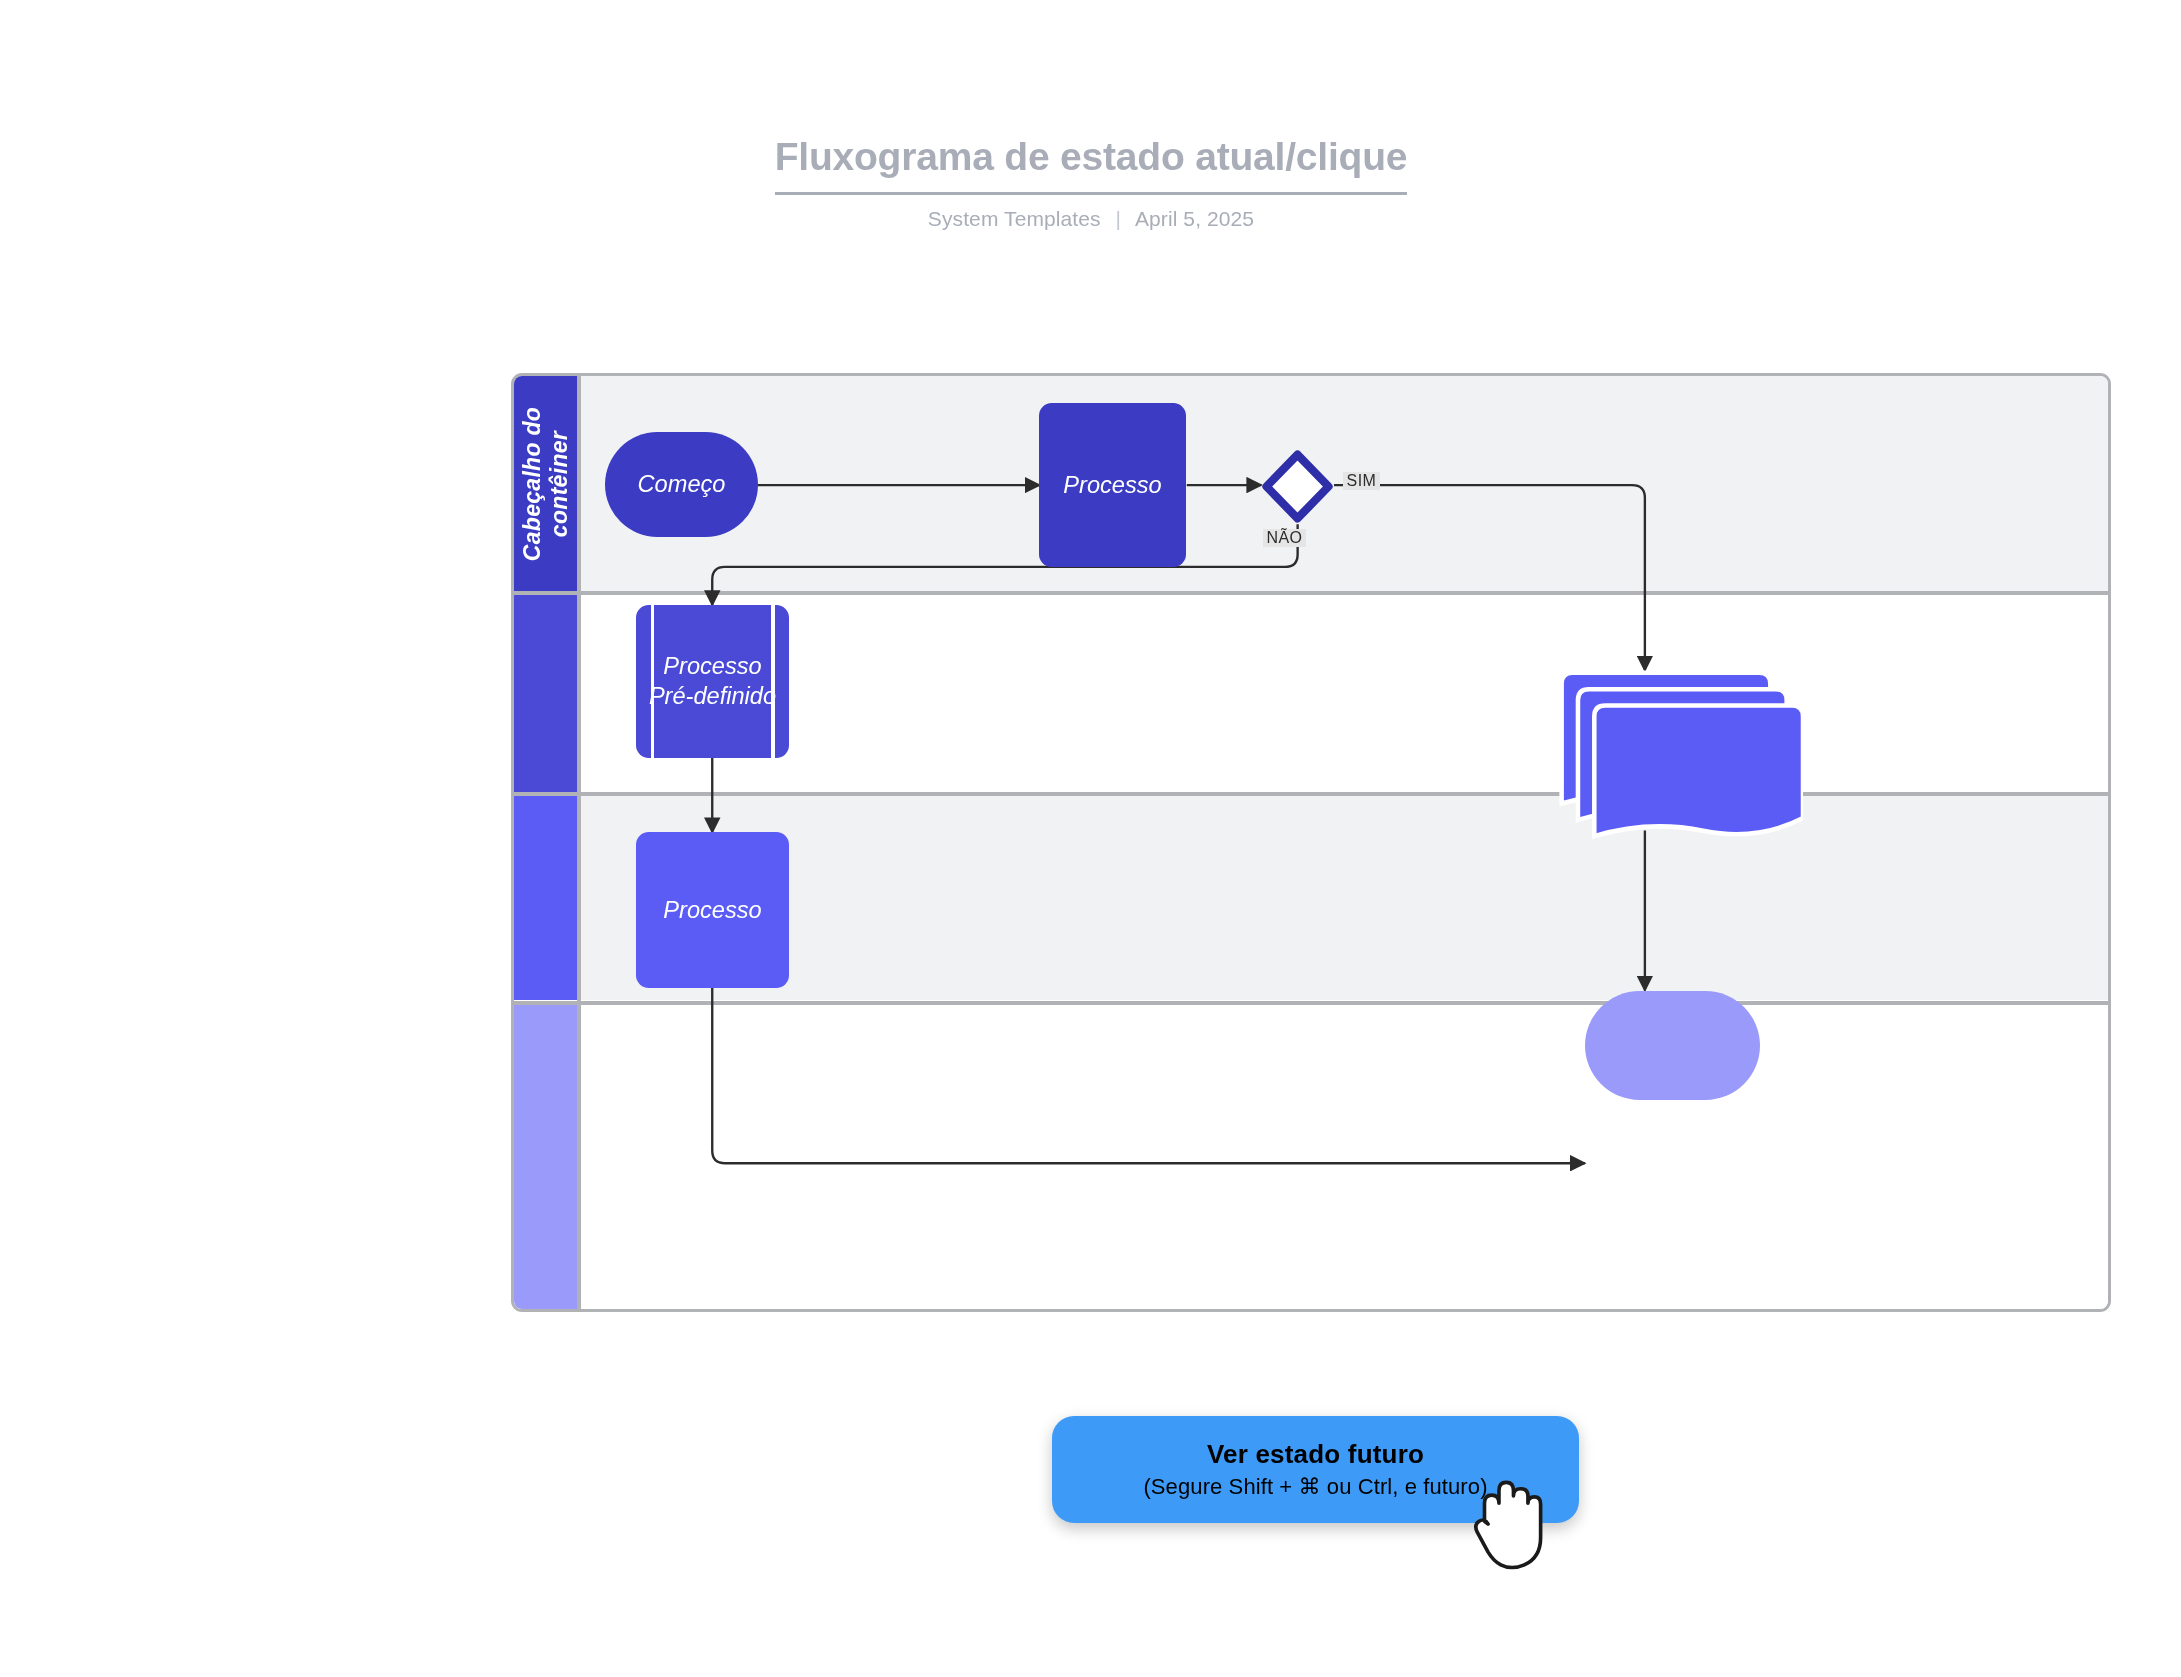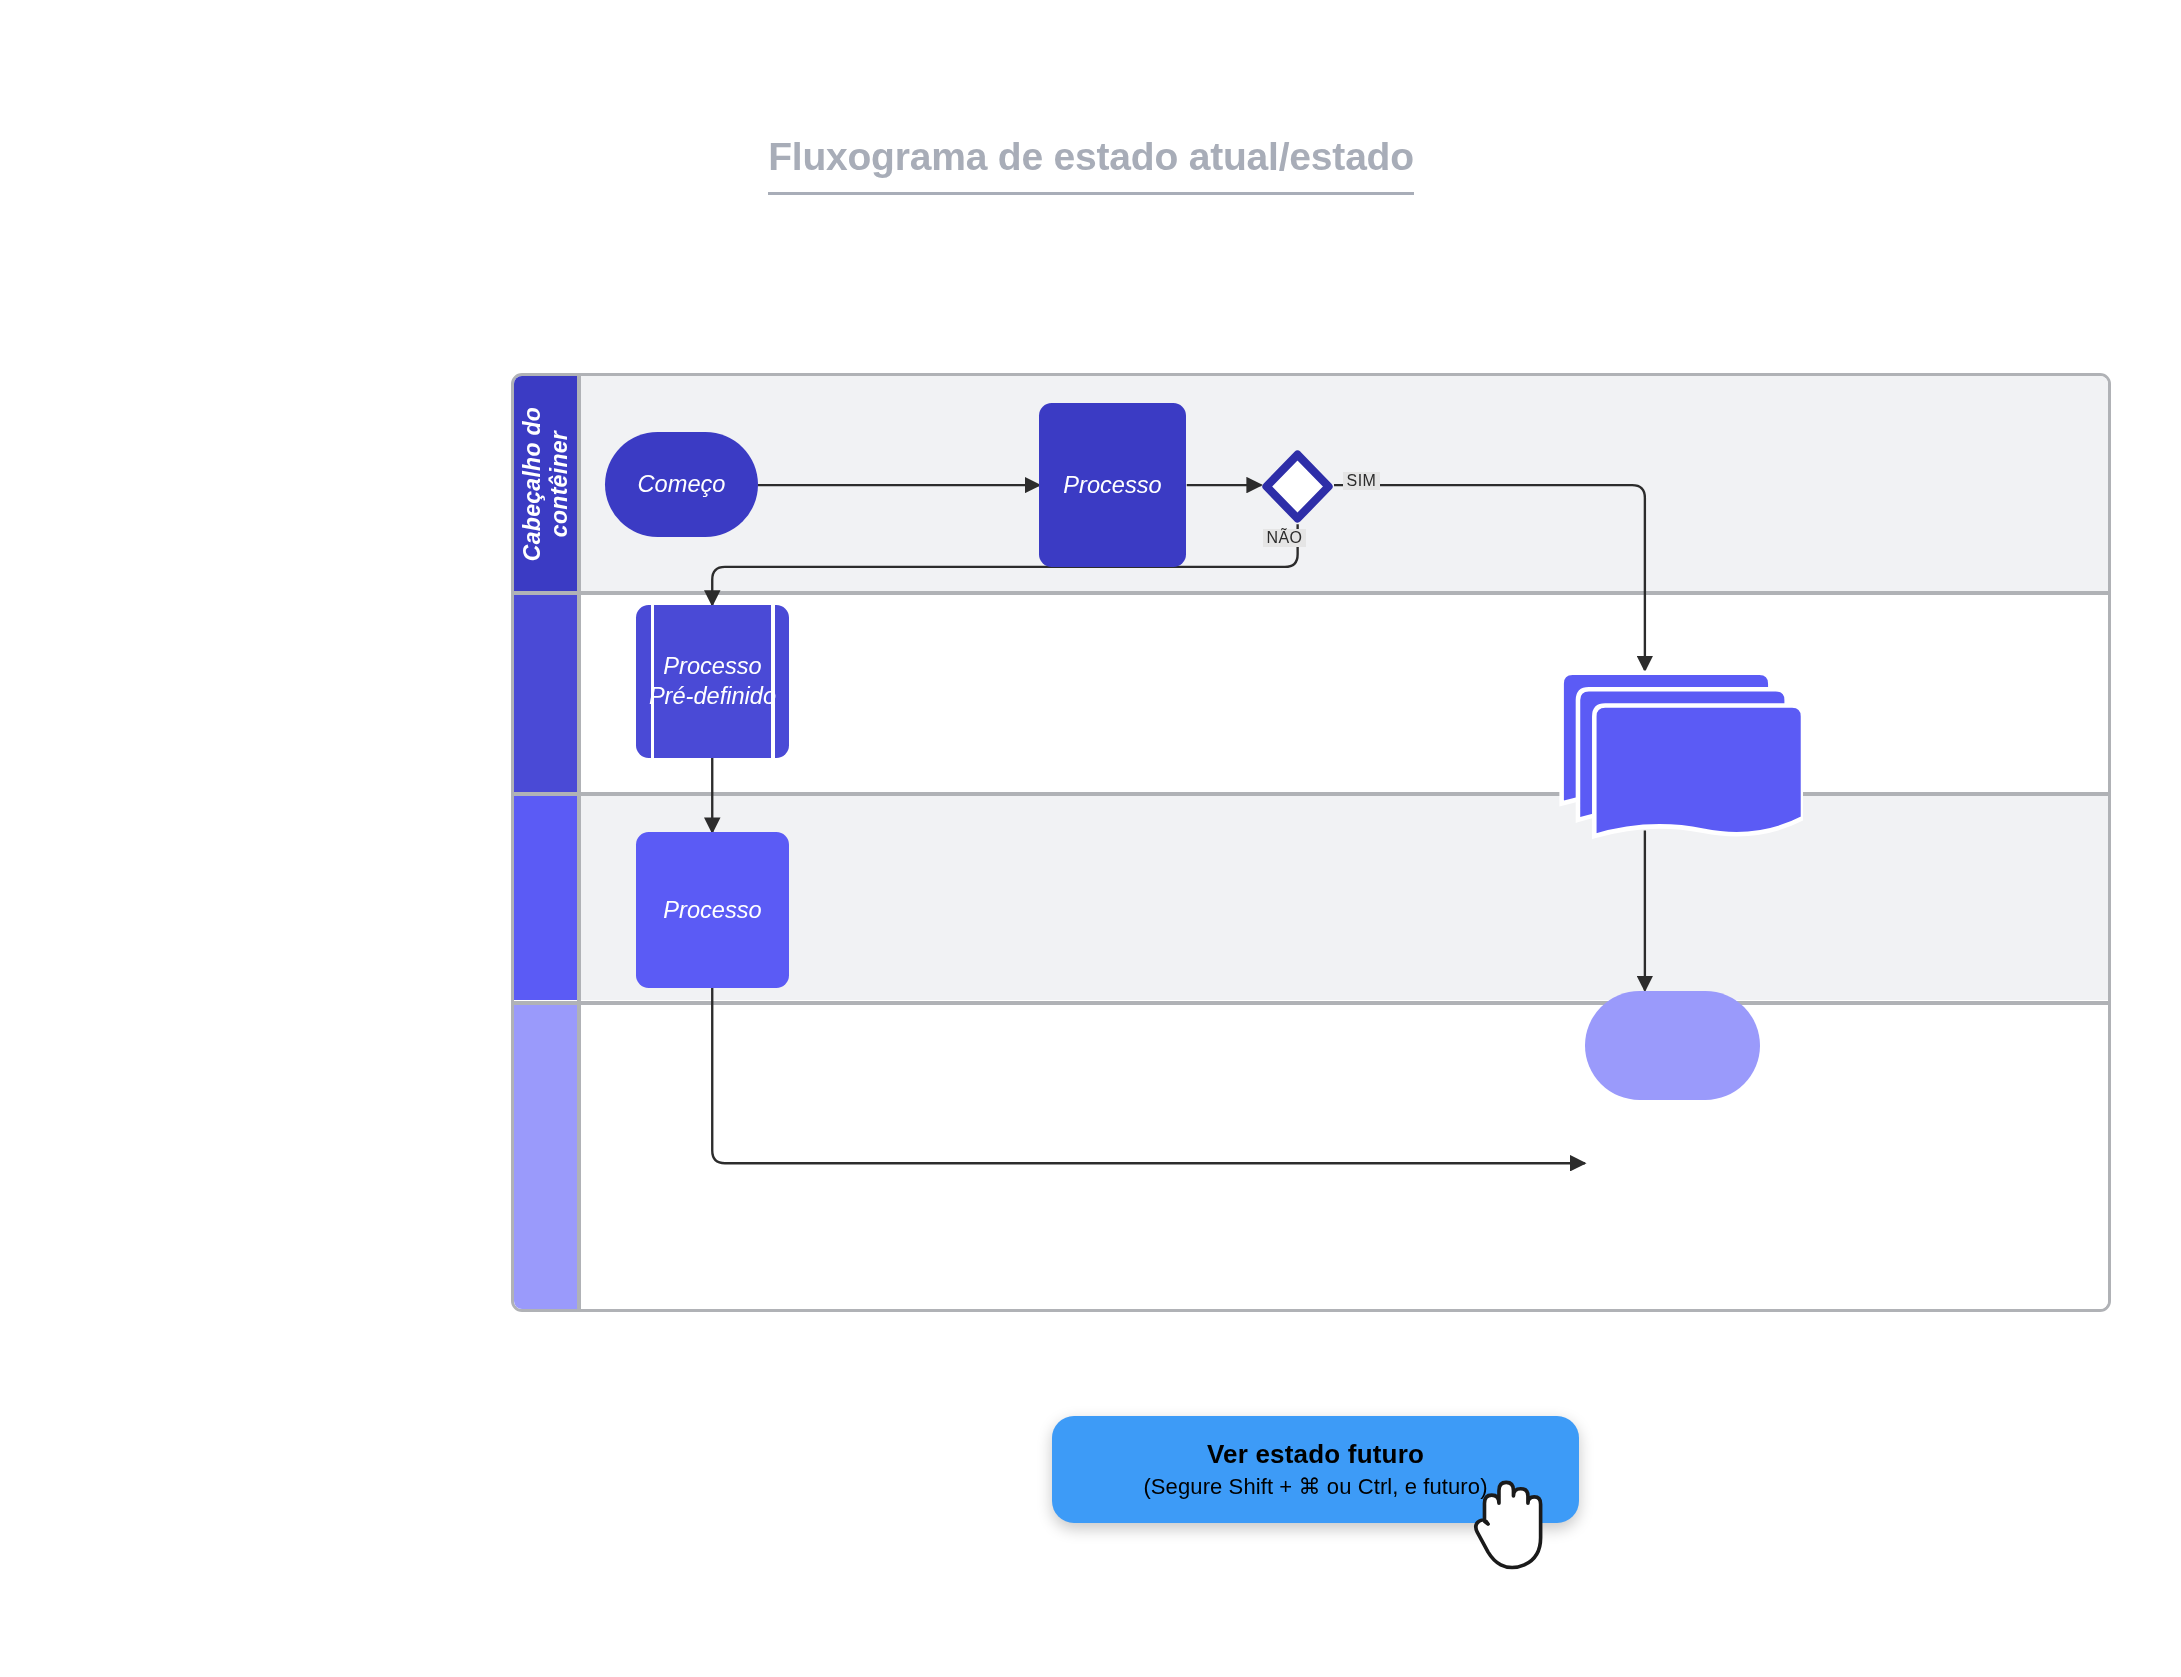--- a/index.html
+++ b/index.html
@@ -207,21 +207,26 @@
     width: 86px; height: 105px;
     pointer-events: none;
   }
 </style>
 </head>
 <body>
 
 <div id="page">
 
   <div id="header">
-    <div id="doc-title">Fluxograma de estado atual/estado</div>
+    <div id="doc-title">Fluxograma de estado atual/clique</div>
+    <div id="doc-sub">
+      <span>System Templates</span>
+      <span class="divider">|</span>
+      <span>April 5, 2025</span>
+    </div>
   </div>
 
   <div id="container">
 
     <div class="lane-row shaded" style="top:0px;height:215px;"></div>
     <div class="lane-row plain" style="top:215px;height:202px;"></div>
     <div class="lane-row shaded" style="top:416px;height:208px;"></div>
     <div class="lane-row plain" style="top:625px;height:315px;"></div>
 
     <div class="lane-sep" style="top:215px;"></div>

